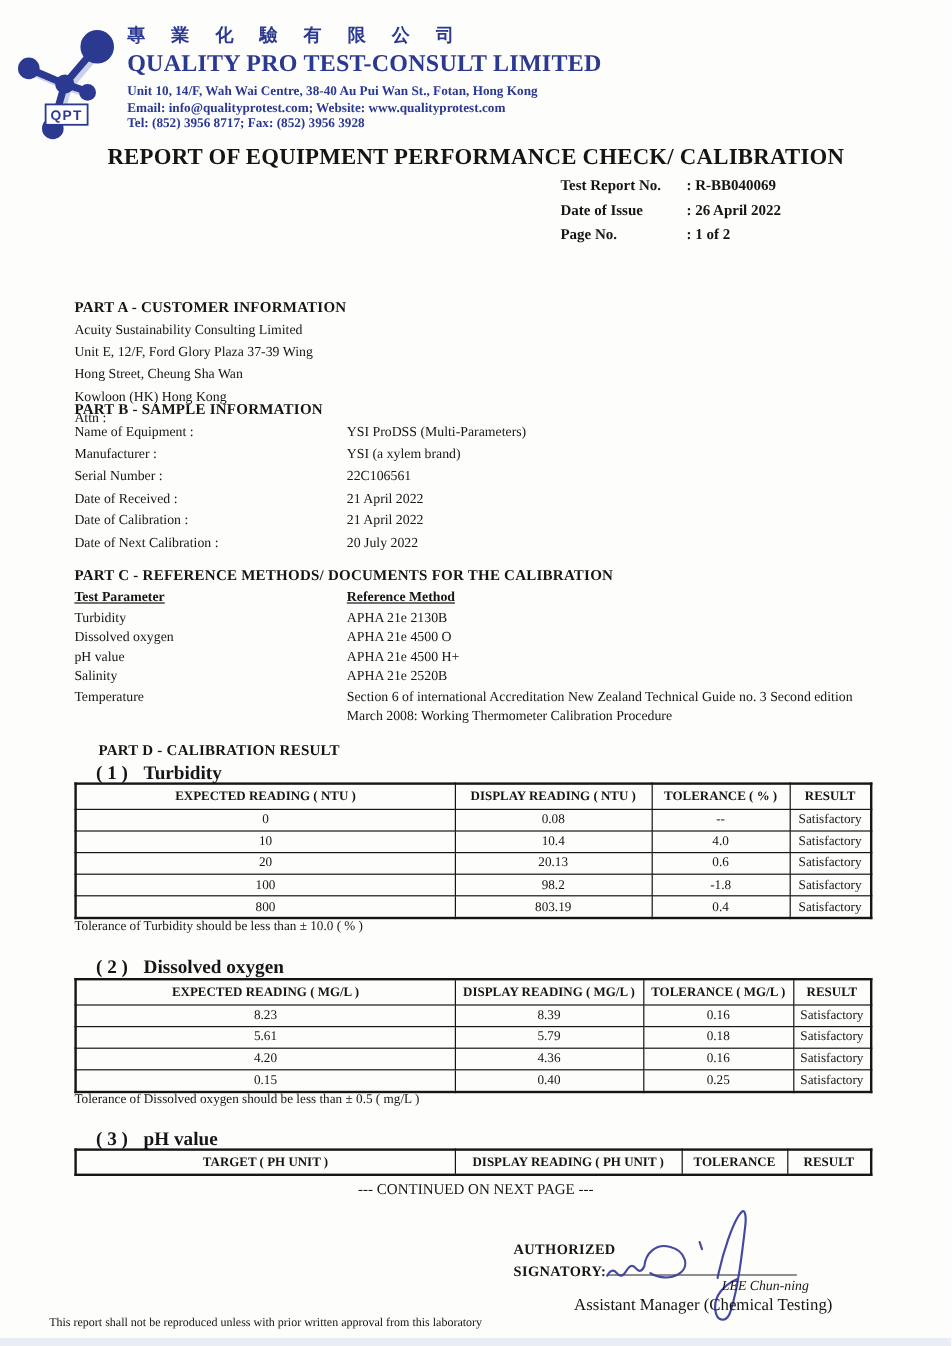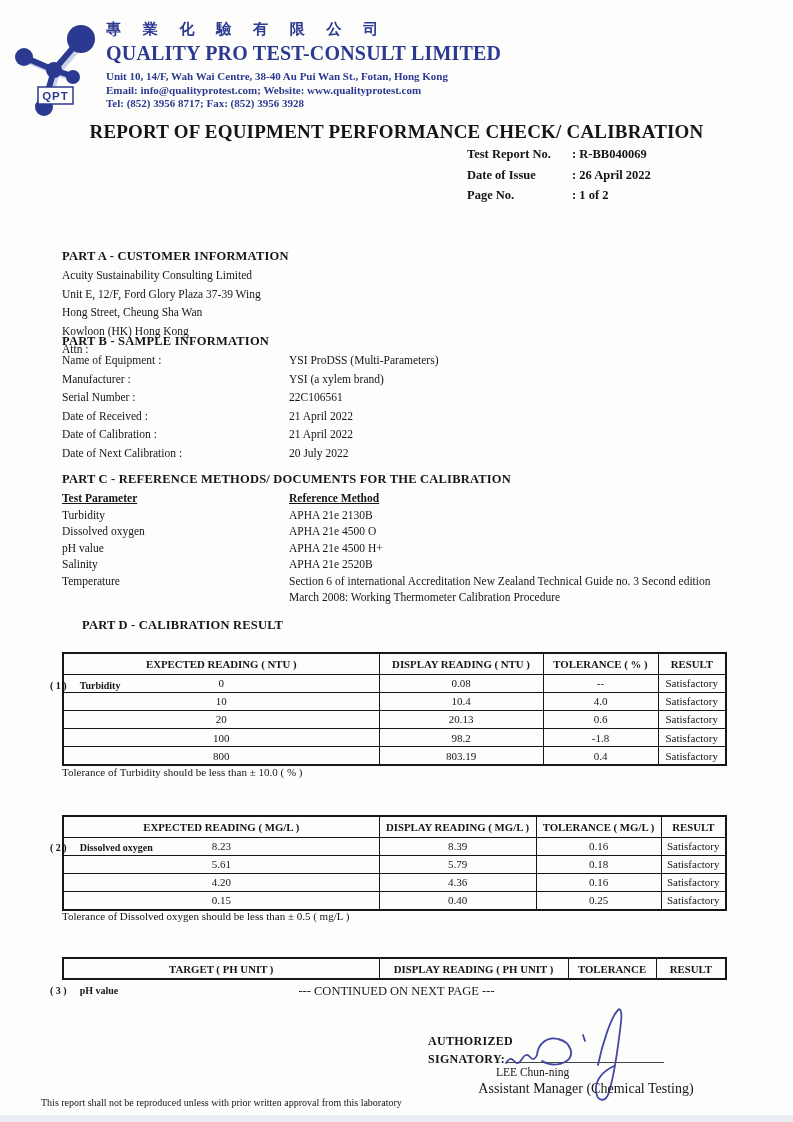--- a/index.html
+++ b/index.html
@@ -31,38 +31,38 @@
   .pb .part-heading { margin-bottom:2px; }
   .pb-row { display:flex; font-size:11.5px; line-height:18.6px; }
   .pb-label { width:227px; flex-shrink:0; }
   .pc { position:absolute; left:62px; top:472px; width:655px; }
   .pc-head-row { display:flex; font-size:11.5px; font-weight:700; line-height:17px; margin-top:3px; }
   .pc-row { display:flex; font-size:11.5px; line-height:16.4px; }
   .pc-col1 { width:227px; flex-shrink:0; }
   .pc-col2 { width:426px; }
   .u { text-decoration:underline; }
   .pd-heading { position:absolute; left:62px; top:618px;margin-left:20px; }
-  .sec-label { position:absolute; left:50px; font-size:10px; font-weight:700;margin-top:44px; }
+  .sec-label { position:absolute; left:80px; font-size:16px; font-weight:700; }
   .sec-label .sec-num { margin-right:13px; }
   
   .cal-table { position:absolute; left:62px; width:663px; border-collapse:collapse;
                table-layout:fixed; border:2px solid #161616; }
   .cal-table th { border:1px solid #161616; height:21px; text-align:center;
                   font-size:10.8px; font-weight:700; }
   .cal-table td { border:1px solid #161616; height:18.2px; text-align:center; font-size:11px; }
   .note { position:absolute; left:62px; font-size:11px; }
   .continuation { position:absolute; top:984px; left:0; width:100%;
                   text-align:center; font-size:12.5px; }
   
   .auth { position:absolute; left:428px; top:1033px; font-size:12px; font-weight:700;
           line-height:17.5px; letter-spacing:.3px; }
   .sig-line { position:absolute; left:506px; top:1062px; width:158px;
               border-top:1.5px solid #474747; }
   .sig-name  { position:absolute; left:496px; top:1066px; width:178px;
-               text-align:left; font-size:11.5px; }
+               text-align:right; font-size:11.5px;font-style:italic; }
   .sig-title { position:absolute; left:458px; top:1081px; width:256px;
                text-align:center; font-size:14px; }
   .sig-svg { position:absolute; left:486px; top:1005px; }
   .footer { position:absolute; top:1097px; left:0; width:100%;
             text-align:left; font-size:10px;margin-left:41px; }
   .scan-edge { position:absolute; bottom:0; left:0; width:100%; height:7px; background:#eaeef4; }
 </style>
 </head>
 <body>
 

